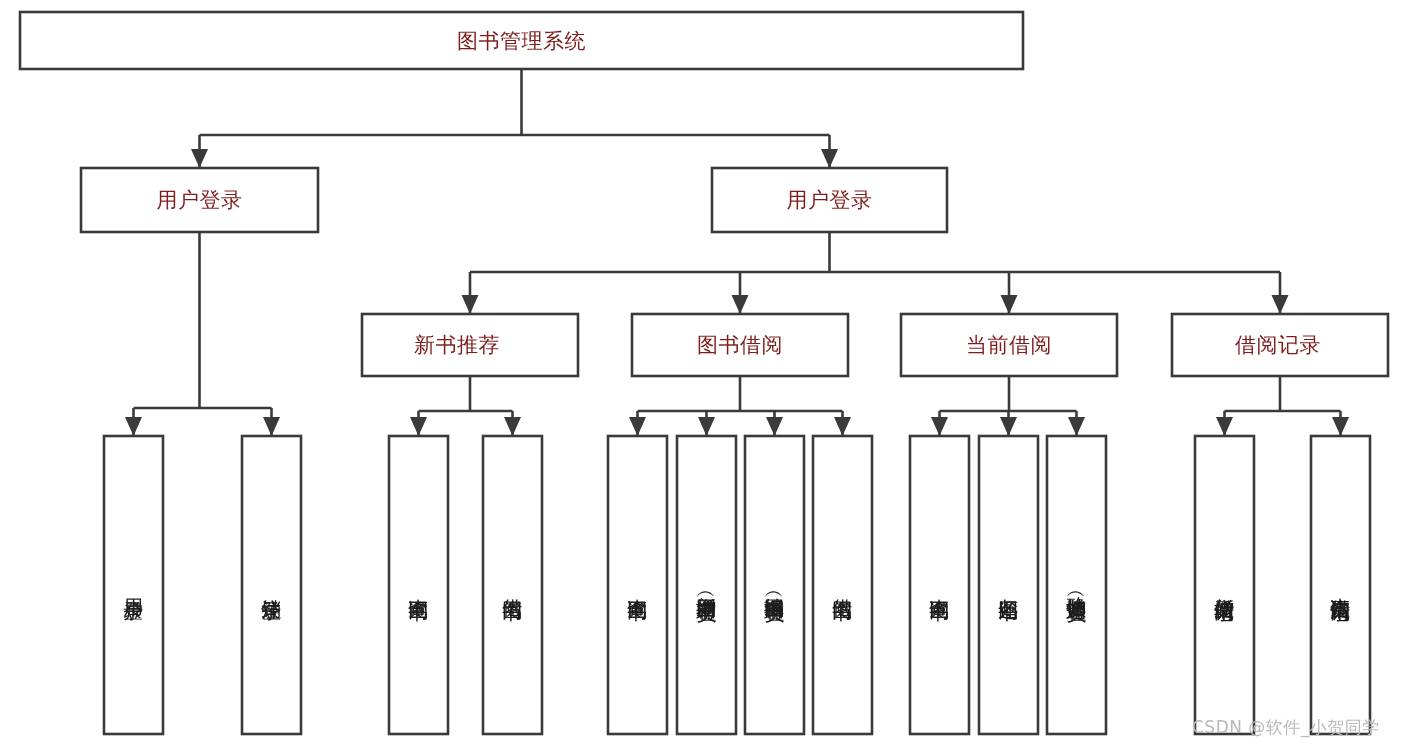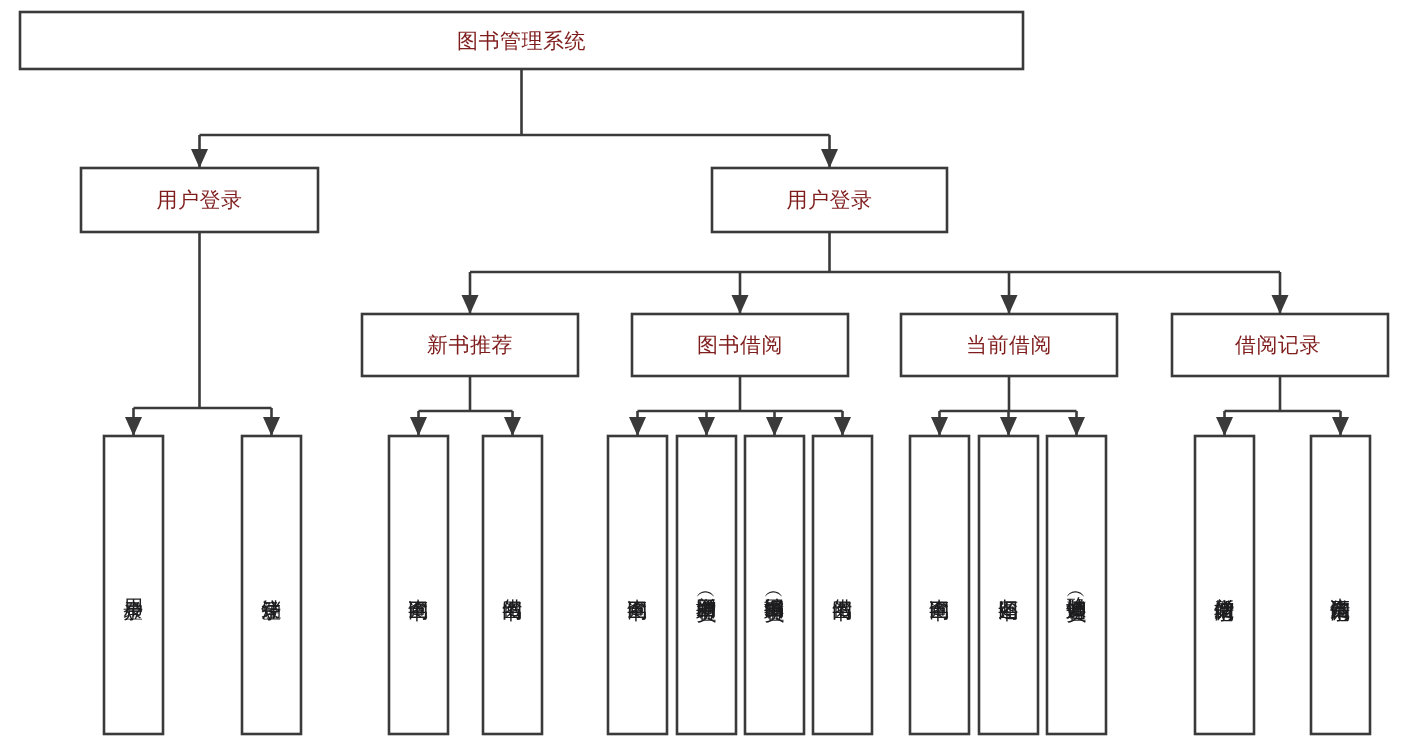--- a/index.html
+++ b/index.html
@@ -159,32 +159,33 @@
         <rect x="1047" y="436" width="59" height="298" class="node-box"></rect>
         <rect x="1195" y="436" width="59" height="298" class="node-box"></rect>
         <rect x="1311" y="436" width="59" height="298" class="node-box"></rect>
       </g>
   </svg>
 
   <div id="label-layer">
       <div class="node-label-h" style="left: 20px; top: 12px; width: 1003px; height: 57px;">图书管理系统</div>
       <div class="node-label-h" style="left: 81px; top: 168px; width: 237px; height: 64px;">用户登录</div>
       <div class="node-label-h" style="left: 712px; top: 168px; width: 235px; height: 64px;">用户登录</div>
-      <div class="node-label-h" style="left: 362px; top: 314px; width: 216px; height: 62px;">新书推荐</div>
+      <div class="node-label-h" style="left: 349px; top: 314px; width: 216px; height: 62px;">新书推荐</div>
       <div class="node-label-h" style="left: 632px; top: 314px; width: 216px; height: 62px;">图书借阅</div>
       <div class="node-label-h" style="left: 901px; top: 314px; width: 216px; height: 62px;">当前借阅</div>
       <div class="node-label-h" style="left: 1172px; top: 314px; width: 212px; height: 62px;">借阅记录</div>
       <div class="node-label-v" style="left: 104px; top: 436px; width: 59px; height: 298px;">用户登录</div>
       <div class="node-label-v" style="left: 242px; top: 436px; width: 59px; height: 298px;">注销登录</div>
       <div class="node-label-v" style="left: 389px; top: 436px; width: 59px; height: 298px;">查询图书</div>
       <div class="node-label-v" style="left: 483px; top: 436px; width: 59px; height: 298px;">借阅图书</div>
       <div class="node-label-v" style="left: 608px; top: 436px; width: 59px; height: 298px;">查询图书</div>
       <div class="node-label-v" style="left: 677px; top: 436px; width: 59px; height: 298px;">新增图书（管理员）</div>
       <div class="node-label-v" style="left: 745px; top: 436px; width: 59px; height: 298px;">编辑图书（管理员）</div>
       <div class="node-label-v" style="left: 813px; top: 436px; width: 59px; height: 298px;">借阅图书</div>
       <div class="node-label-v" style="left: 910px; top: 436px; width: 59px; height: 298px;">查询图书</div>
       <div class="node-label-v" style="left: 979px; top: 436px; width: 59px; height: 298px;">归还图书</div>
       <div class="node-label-v" style="left: 1047px; top: 436px; width: 59px; height: 298px;">确认归还（管理员）</div>
       <div class="node-label-v" style="left: 1195px; top: 436px; width: 59px; height: 298px;">新增借阅记录</div>
       <div class="node-label-v" style="left: 1311px; top: 436px; width: 59px; height: 298px;">查询借阅记录</div>
     </div>
 
+  <div class="watermark">CSDN @软件_小贺同学</div>
 </div>
 
 </body></html>

